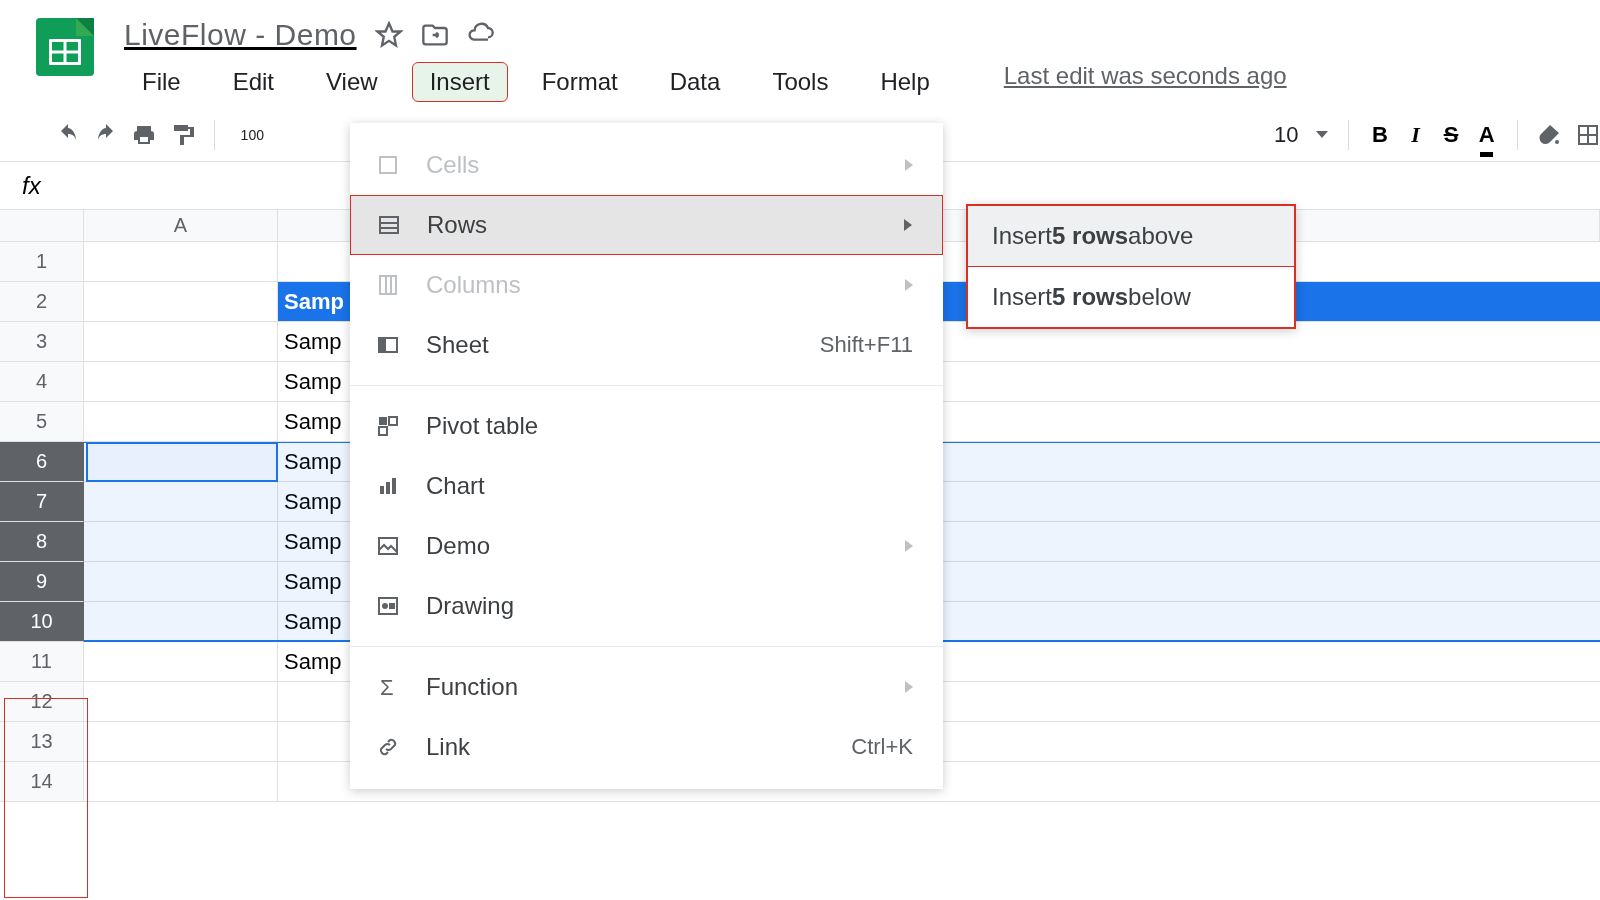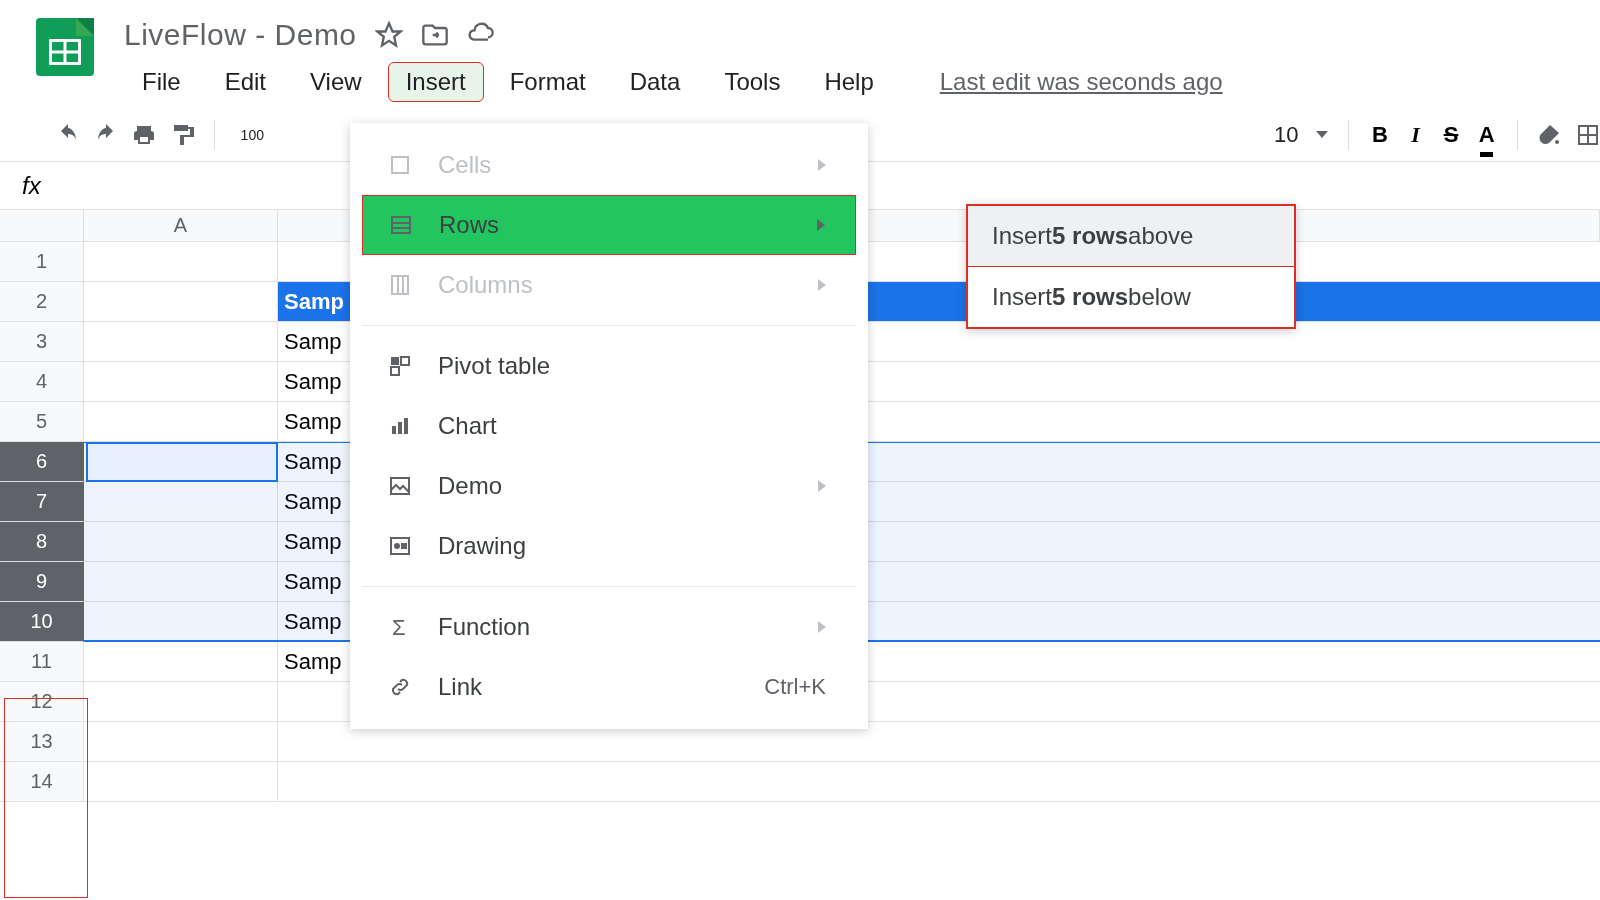--- a/index.html
+++ b/index.html
@@ -7,26 +7,26 @@
 
 
 .header { display: flex; align-items: flex-start; padding: 18px 0 0 36px; position: relative; }
 .logo { width: 58px; height: 58px; background: #0f9d58; border-radius: 4px; display: flex; align-items: center; justify-content: center; margin-right: 30px; position: relative; }
 .logo::before { content: ''; position: absolute; top: 0; right: 0; width: 0; height: 0; border-left: 18px solid #34a853; border-top: 18px solid #0d8043; }
 .logo-grid { width: 32px; height: 26px; border: 3px solid #fff; border-radius: 1px; position: relative; margin-top: 10px; }
 .logo-grid::before { content: ''; position: absolute; top: 50%; left: 0; right: 0; height: 3px; background: #fff; transform: translateY(-50%); }
 .logo-grid::after { content: ''; position: absolute; left: 50%; top: 0; bottom: 0; width: 3px; background: #fff; transform: translateX(-50%); }
 
 .title-area { display: flex; flex-direction: column; }
-.title-row { display: flex; align-items: center; gap: 18px; }
+.title-row { display: flex; align-items: center; gap: 18px; text-decoration: underline; }
 .doc-title { font-size: 30px; color: #5f6368; font-weight: 400; letter-spacing: 0.5px; }
 .title-icon { width: 28px; height: 28px; display: flex; align-items: center; justify-content: center; }
 .title-icon svg { width: 28px; height: 28px; fill: none; stroke: #5f6368; stroke-width: 2; }
 
-.menubar { display: flex; gap: 8px; margin-top: 10px; align-items: center; }
+.menubar { display: flex; gap: 16px; margin-top: 10px; }
 .menubar-item { font-size: 24px; color: #202124; padding: 6px 18px; cursor: pointer; border-radius: 6px; }
 .menubar-item.active { background: #e6f4ea; border: 1px solid #d93025; padding: 5px 17px; }
 .last-edit { font-size: 24px; color: #5f6368; text-decoration: underline; margin-left: 40px; cursor: pointer; }
 
 
 .toolbar { height: 54px; border-bottom: 1px solid #e0e0e0; margin-top: 6px; display: flex; align-items: center; padding: 0 0 0 56px; gap: 14px; }
 .tb-btn { width: 36px; height: 36px; display: flex; align-items: center; justify-content: center; cursor: pointer; }
 .tb-btn svg { width: 24px; height: 24px; fill: #5f6368; }
 .tb-sep { width: 1px; height: 30px; background: #dadce0; margin: 0 6px; }
 .zoom { font-size: 14px; color: #202124; margin: 0 6px; }
@@ -53,24 +53,24 @@
 .row-highlight-box { position: absolute; left: 4px; top: 488px; width: 84px; height: 200px; border: 1px solid #d93025; pointer-events: none; z-index: 50; }
 .cells-row { display: flex; height: 40px; }
 .cell-a { width: 194px; border-right: 1px solid #e0e0e0; border-bottom: 1px solid #e0e0e0; }
 .cell-b { flex: 1; border-bottom: 1px solid #e0e0e0; padding-left: 6px; display: flex; align-items: center; font-size: 22px; }
 .cell-b.header-cell { background: #1a73e8; color: #fff; font-weight: bold; }
 
 .selection-ranges { position: absolute; left: 84px; top: 232px; right: 0; height: 200px; background: rgba(26,115,232,0.08); border-top: 1px solid #1a73e8; border-bottom: 2px solid #1a73e8; pointer-events: none; }
 .active-cell { position: absolute; left: 86px; top: 232px; width: 192px; height: 40px; border: 2px solid #1a73e8; background: #e8f0fe; pointer-events: none; }
 
 
-.dropdown { position: absolute; left: 350px; top: 123px; width: 518px; background: #fff; box-shadow: 0 2px 10px rgba(0,0,0,0.2); z-index: 100; padding: 12px 12px; }
+.dropdown { position: absolute; left: 350px; top: 123px; width: 593px; background: #fff; box-shadow: 0 2px 10px rgba(0,0,0,0.2); z-index: 100; padding: 12px 0; }
 .dd-item { display: flex; align-items: center; height: 60px; padding: 0 30px 0 24px; font-size: 24px; color: #3c4043; cursor: pointer; position: relative; }
 .dd-item.disabled { color: #bdc1c6; cursor: default; }
-.dd-item.highlighted { background: #22c55e; }
+.dd-item.highlighted { background: #e5e5e5; }
 .dd-item.red-box { border: 1px solid #d93025; }
 .dd-icon { width: 28px; height: 28px; margin-right: 24px; flex-shrink: 0; display: flex; align-items: center; justify-content: center; }
 .dd-icon svg { width: 24px; height: 24px; }
 .dd-arrow { margin-left: auto; width: 0; height: 0; border-top: 6px solid transparent; border-bottom: 6px solid transparent; border-left: 8px solid #5f6368; }
 .dd-arrow.disabled { border-left-color: #bdc1c6; }
 .dd-shortcut { margin-left: auto; color: #5f6368; font-size: 22px; }
 .dd-sep { height: 1px; background: #e8eaed; margin: 10px 0; }
 
 
 .submenu { position: absolute; left: 966px; top: 204px; width: 330px; background: #fff; box-shadow: 0 2px 10px rgba(0,0,0,0.2); z-index: 101; border: 2px solid #d93025; }
@@ -285,20 +285,30 @@
     <span class="dd-icon">
         <svg viewBox="0 0 24 24">
           <rect x="4" y="3" width="16" height="18" stroke="#bdc1c6" stroke-width="2" fill="none"></rect>
           <line x1="10" y1="3" x2="10" y2="21" stroke="#bdc1c6" stroke-width="2"></line>
           <line x1="15" y1="3" x2="15" y2="21" stroke="#bdc1c6" stroke-width="2"></line>
         </svg>
       </span>
     <span>Columns</span>
     <span class="dd-arrow disabled"></span>
   </div>
+  <div class="dd-item">
+    <span class="dd-icon">
+        <svg viewBox="0 0 24 24">
+          <rect x="3" y="5" width="18" height="14" stroke="#5f6368" stroke-width="2" fill="none"></rect>
+          <rect x="3" y="5" width="7" height="14" fill="#5f6368"></rect>
+        </svg>
+      </span>
+    <span>Sheet</span>
+    <span class="dd-shortcut">Shift+F11</span>
+  </div>
   <div class="dd-sep"></div>
   <div class="dd-item">
     <span class="dd-icon">
         <svg viewBox="0 0 24 24">
           <rect x="3" y="3" width="8" height="8" fill="#5f6368"></rect>
           <rect x="13" y="3" width="8" height="8" stroke="#5f6368" stroke-width="2" fill="none"></rect>
           <rect x="3" y="13" width="8" height="8" stroke="#5f6368" stroke-width="2" fill="none"></rect>
         </svg>
       </span>
     <span>Pivot table</span>

